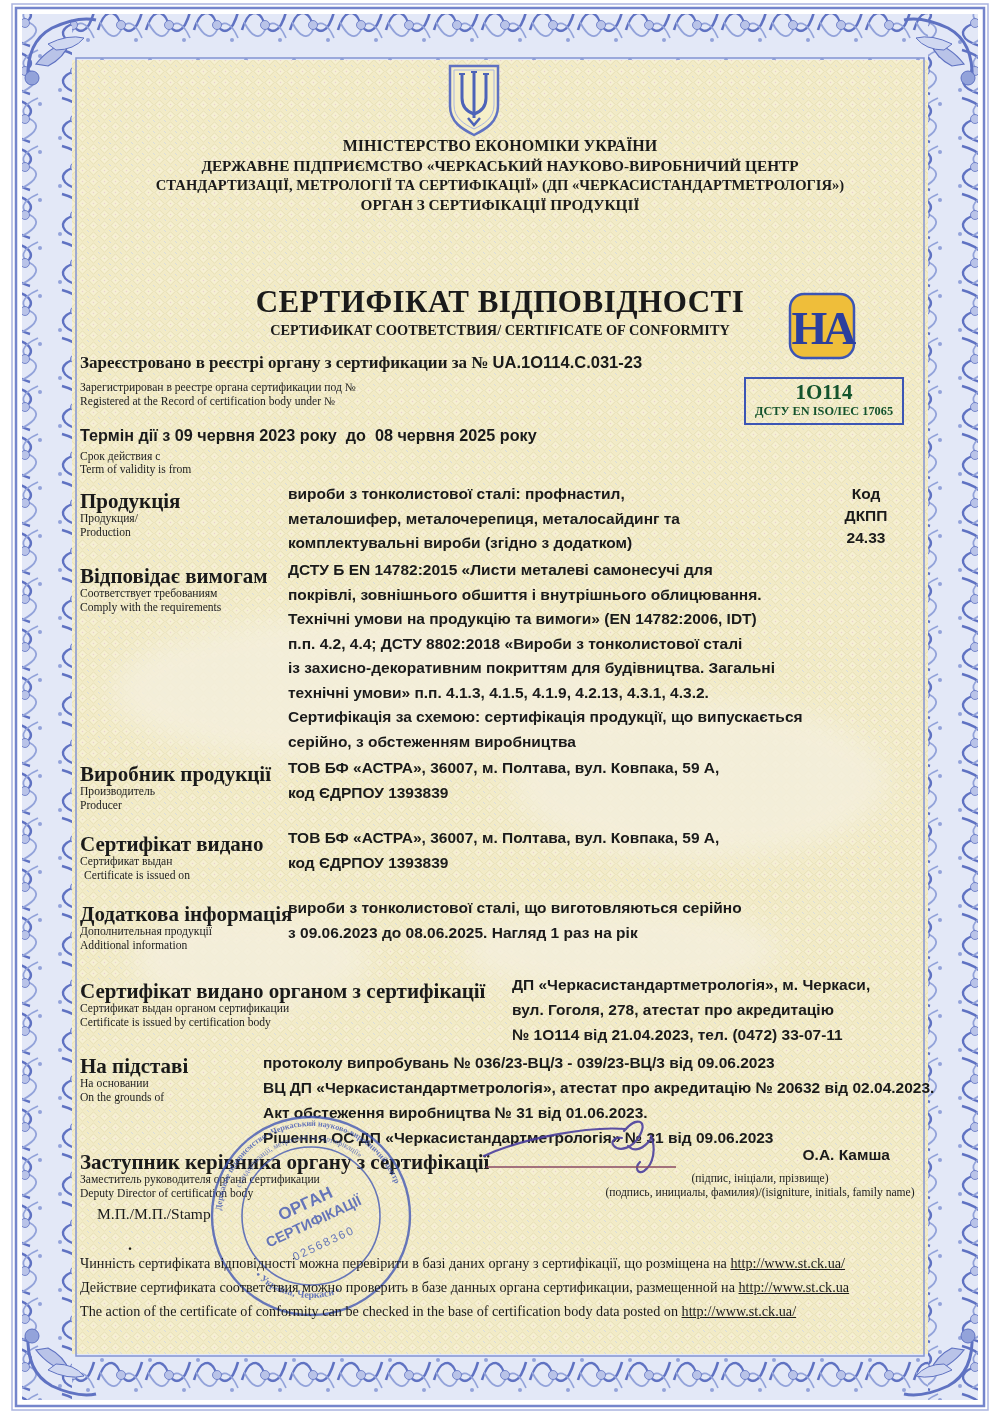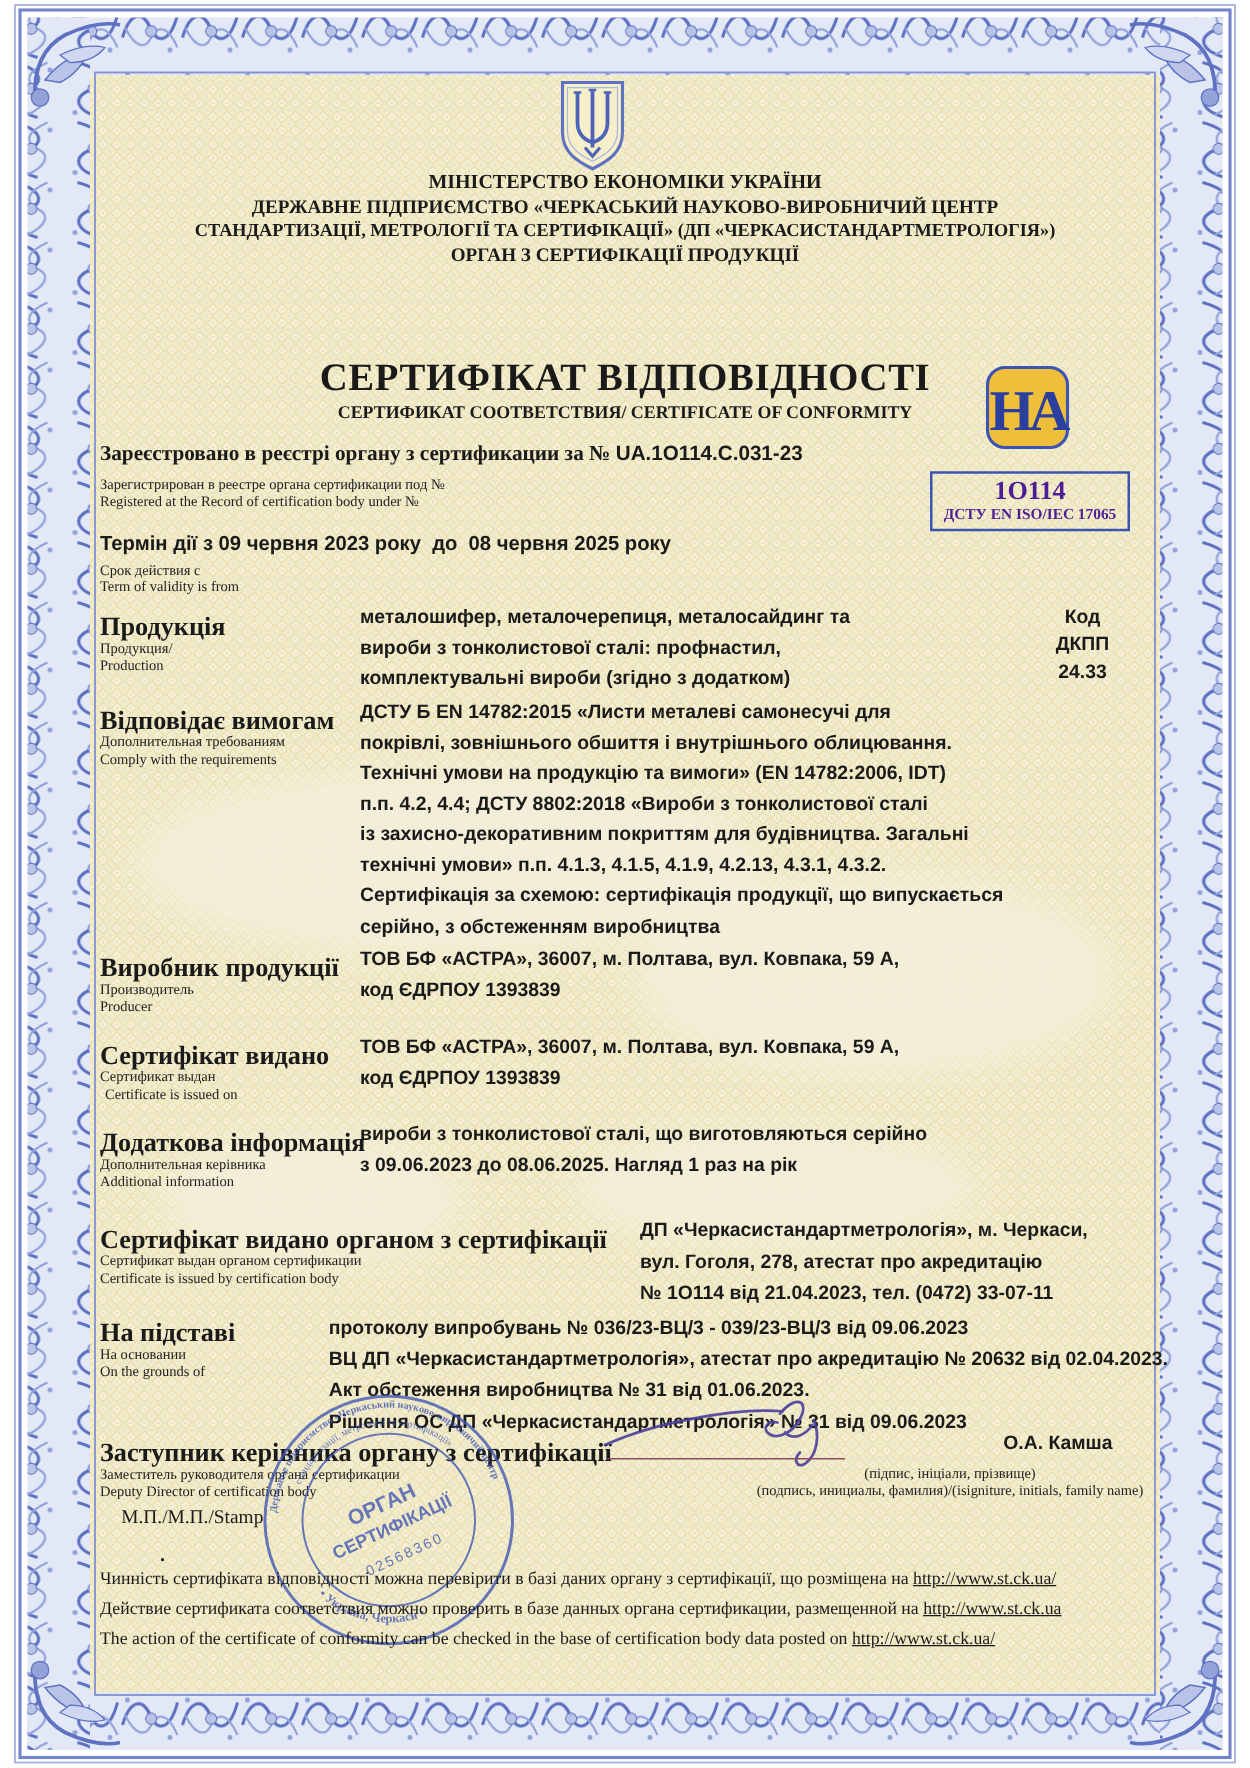--- a/index.html
+++ b/index.html
@@ -16,21 +16,21 @@
   .subtitle{font-weight:bold;font-size:14.3px;}
   .lab{font-weight:bold;font-size:21px;white-space:nowrap;}
   .sub{font-size:11.6px;line-height:13.8px;white-space:nowrap;color:#222;text-align:center;}
   .sans{font-family:"Liberation Sans",sans-serif;}
   .val{font-family:"Liberation Sans",sans-serif;font-weight:bold;font-size:15.5px;
        line-height:24.5px;white-space:nowrap;}
   .valtight{line-height:25px;}
   .regline{font-weight:bold;font-size:17px;white-space:nowrap;}
   .regnum{font-family:"Liberation Sans",sans-serif;font-weight:bold;font-size:16.5px;}
   .keep{white-space:pre;}
-  .blue{color:#4c1d95;}
+  .blue{color:#14532d;}
   .accbox{border:2px solid #3c55b5;text-align:center;}
   .acc-code{font-weight:bold;font-size:21px;line-height:23px;}
   .acc-std{font-weight:bold;font-size:12.3px;line-height:15px;}
   .codebox{font-family:"Liberation Sans",sans-serif;font-weight:bold;font-size:15.5px;
            line-height:22px;text-align:center;}
   .foot{font-size:14.2px;line-height:23.8px;white-space:nowrap;}
   .u{text-decoration:underline;}
   .sigline-name{font-family:"Liberation Sans",sans-serif;font-weight:bold;font-size:15.5px;}
   .mp{font-size:15.5px;}
 </style>
@@ -141,32 +141,32 @@
     <div class="abs sub" style="left:80px;top:395px;">Registered at the Record of certification body under №</div>
 
     <div class="abs sans keep" style="left:80px;top:426px;font-weight:bold;font-size:16.2px;">Термін дії з 09 червня 2023 року  до  08 червня 2025 року</div>
     <div class="abs sub" style="left:80px;top:450px;">Срок действия с</div>
     <div class="abs sub" style="left:80px;top:463px;">Term of validity is from</div>
 
     <div class="abs lab" style="left:80px;top:489px;">Продукція</div>
     <div class="abs sub" style="left:80px;top:512px;">Продукция/</div>
     <div class="abs sub" style="left:80px;top:526px;">Production</div>
     <div class="abs" style="left:288px;top:482px;">
+      <div class="val">вироби з тонколистової сталі: профнастил,</div>
       <div class="val">металошифер, металочерепиця, металосайдинг та</div>
-      <div class="val">вироби з тонколистової сталі: профнастил,</div>
       <div class="val">комплектувальні вироби (згідно з додатком)</div>
     </div>
     <div class="abs codebox" style="left:826px;top:483px;width:80px;">
       <div>Код</div>
       <div>ДКПП</div>
       <div>24.33</div>
     </div>
 
     <div class="abs lab" style="left:80px;top:564px;">Відповідає вимогам</div>
-    <div class="abs sub" style="left:80px;top:587px;">Дополнительная требованиям</div>
+    <div class="abs sub" style="left:80px;top:587px;">Соответствует требованиям</div>
     <div class="abs sub" style="left:80px;top:601px;">Comply with the requirements</div>
     <div class="abs" style="left:288px;top:558px;">
       <div class="val">ДСТУ Б EN 14782:2015 «Листи металеві самонесучі для</div>
       <div class="val">покрівлі, зовнішнього обшиття і внутрішнього облицювання.</div>
       <div class="val">Технічні умови на продукцію та вимоги» (EN 14782:2006, IDT)</div>
       <div class="val">п.п. 4.2, 4.4; ДСТУ 8802:2018 «Вироби з тонколистової сталі</div>
       <div class="val">із захисно-декоративним покриттям для будівництва. Загальні</div>
       <div class="val">технічні умови» п.п. 4.1.3, 4.1.5, 4.1.9, 4.2.13, 4.3.1, 4.3.2.</div>
       <div class="val">Сертифікація за схемою: сертифікація продукції, що випускається</div>
       <div class="val">серійно, з обстеженням виробництва</div>
@@ -182,21 +182,21 @@
 
     <div class="abs lab" style="left:80px;top:832px;">Сертифікат видано</div>
     <div class="abs sub" style="left:80px;top:855px;">Сертификат выдан</div>
     <div class="abs sub" style="left:84px;top:869px;">Certificate is issued on</div>
     <div class="abs" style="left:288px;top:825px;">
       <div class="val valtight">ТОВ БФ «АСТРА», 36007, м. Полтава, вул. Ковпака, 59 А,</div>
       <div class="val valtight">код ЄДРПОУ 1393839</div>
     </div>
 
     <div class="abs lab" style="left:80px;top:902px;">Додаткова інформація</div>
-    <div class="abs sub" style="left:80px;top:925px;">Дополнительная керівника</div>
+    <div class="abs sub" style="left:80px;top:925px;">Дополнительная продукції</div>
     <div class="abs sub" style="left:80px;top:939px;">Additional information</div>
     <div class="abs" style="left:288px;top:895px;">
       <div class="val valtight">вироби з тонколистової сталі, що виготовляються серійно</div>
       <div class="val valtight">з 09.06.2023 до 08.06.2025. Нагляд 1 раз на рік</div>
     </div>
 
     <div class="abs lab" style="left:80px;top:979px;">Сертифікат видано органом з сертифікації</div>
     <div class="abs sub" style="left:80px;top:1002px;">Сертификат выдан органом сертификации</div>
     <div class="abs sub" style="left:80px;top:1016px;">Certificate is issued by certification body</div>
     <div class="abs" style="left:512px;top:972px;">

